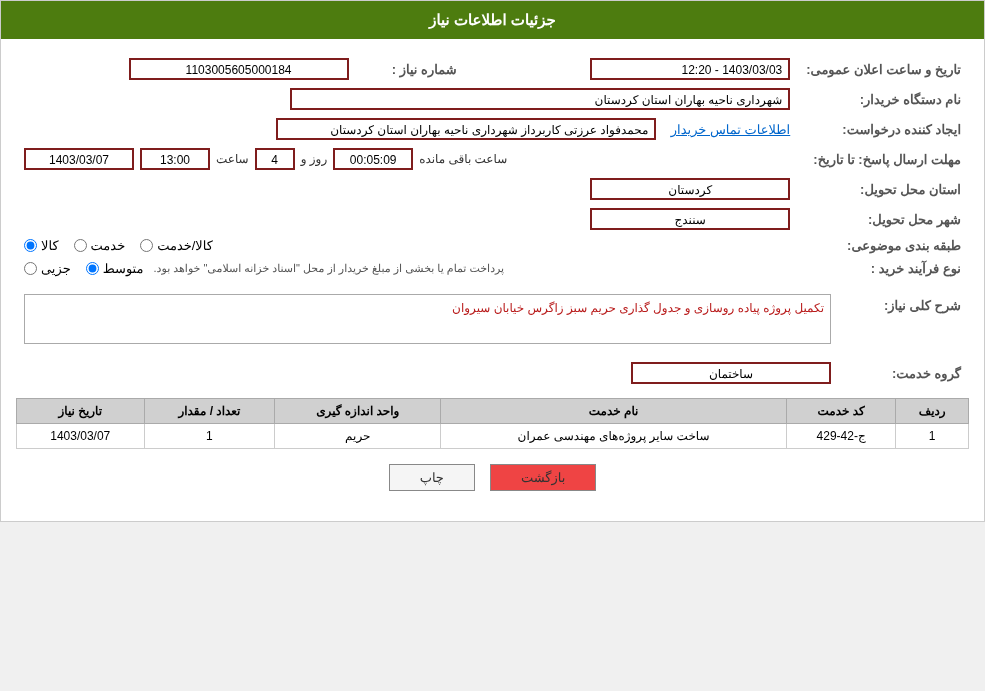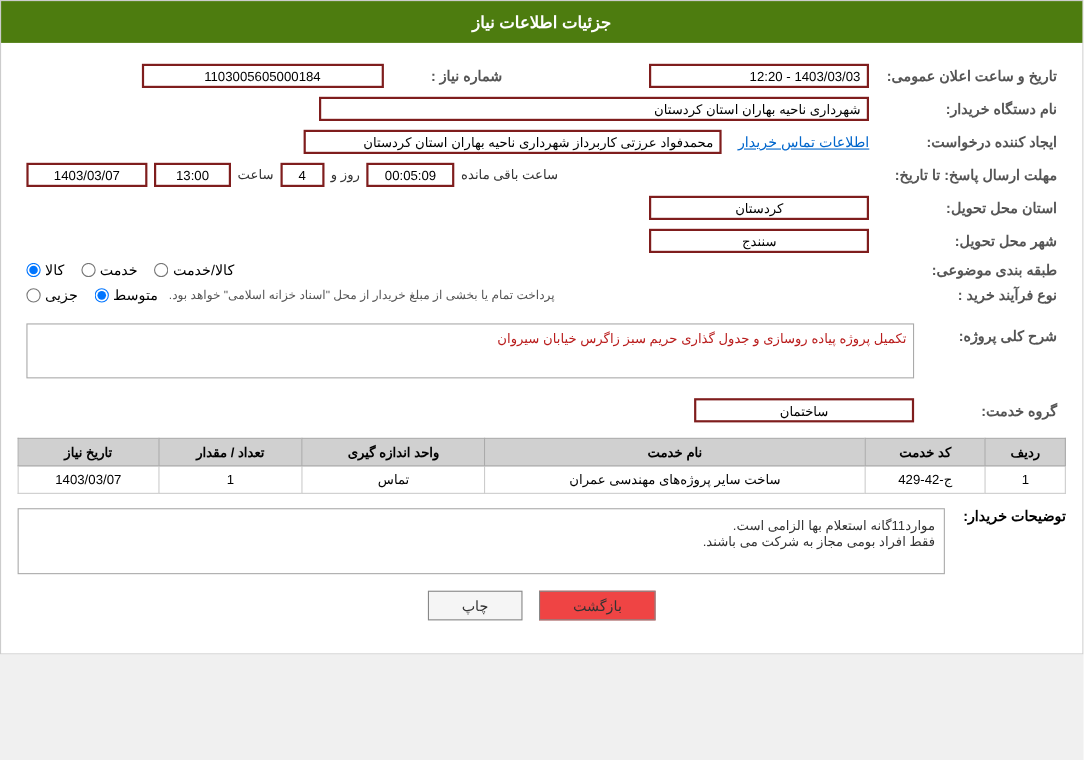--- a/index.html
+++ b/index.html
@@ -275,21 +275,21 @@
             </div>
           </div>
         </td>
       </tr>
     </tbody>
       </table>
 
     <table class="info-table">
       <tbody>
           <tr>
-        <td class="label-cell" style="vertical-align:top;padding-top:8px;">شرح کلی پروژه:</td>
+        <td class="label-cell" style="vertical-align:top;padding-top:8px;">شرح کلی نیاز:</td>
         <td>
           <div class="description-box">
             <span>تکمیل پروژه پیاده روسازی و جدول گذاری حریم سبز زاگرس خیابان سیروان</span>
           </div>
         </td>
       </tr>
     </tbody>
       </table>
 
 
@@ -313,36 +313,27 @@
           <th>واحد اندازه گیری</th>
           <th>تعداد / مقدار</th>
           <th>تاریخ نیاز</th>
         </tr>
       </thead>
       <tbody id="services-tbody">
       <tr>
       <td>1</td>
       <td>ج-42-429</td>
       <td>ساخت سایر پروژه‌های مهندسی عمران</td>
-      <td>تماس</td>
+      <td>حریم</td>
       <td>1</td>
       <td>1403/03/07</td>
     </tr>
         </tbody>
     </table>
 
-    <div class="buyer-notes-row">
-      <div class="buyer-label">توضیحات خریدار:</div>
-      <div style="flex:1;">
-        <div class="notes-box">
-          <div>موارد11گانه استعلام بها الزامی است.</div>
-          <div>فقط افراد بومی مجاز به شرکت می باشند.</div>
-        </div>
-      </div>
-    </div>
 
     <div class="buttons-row">
       <button class="btn btn-back">بازگشت</button>
       <button class="btn btn-print">چاپ</button>
     </div>
 
   </div>
 </div>
 
 </body></html>

